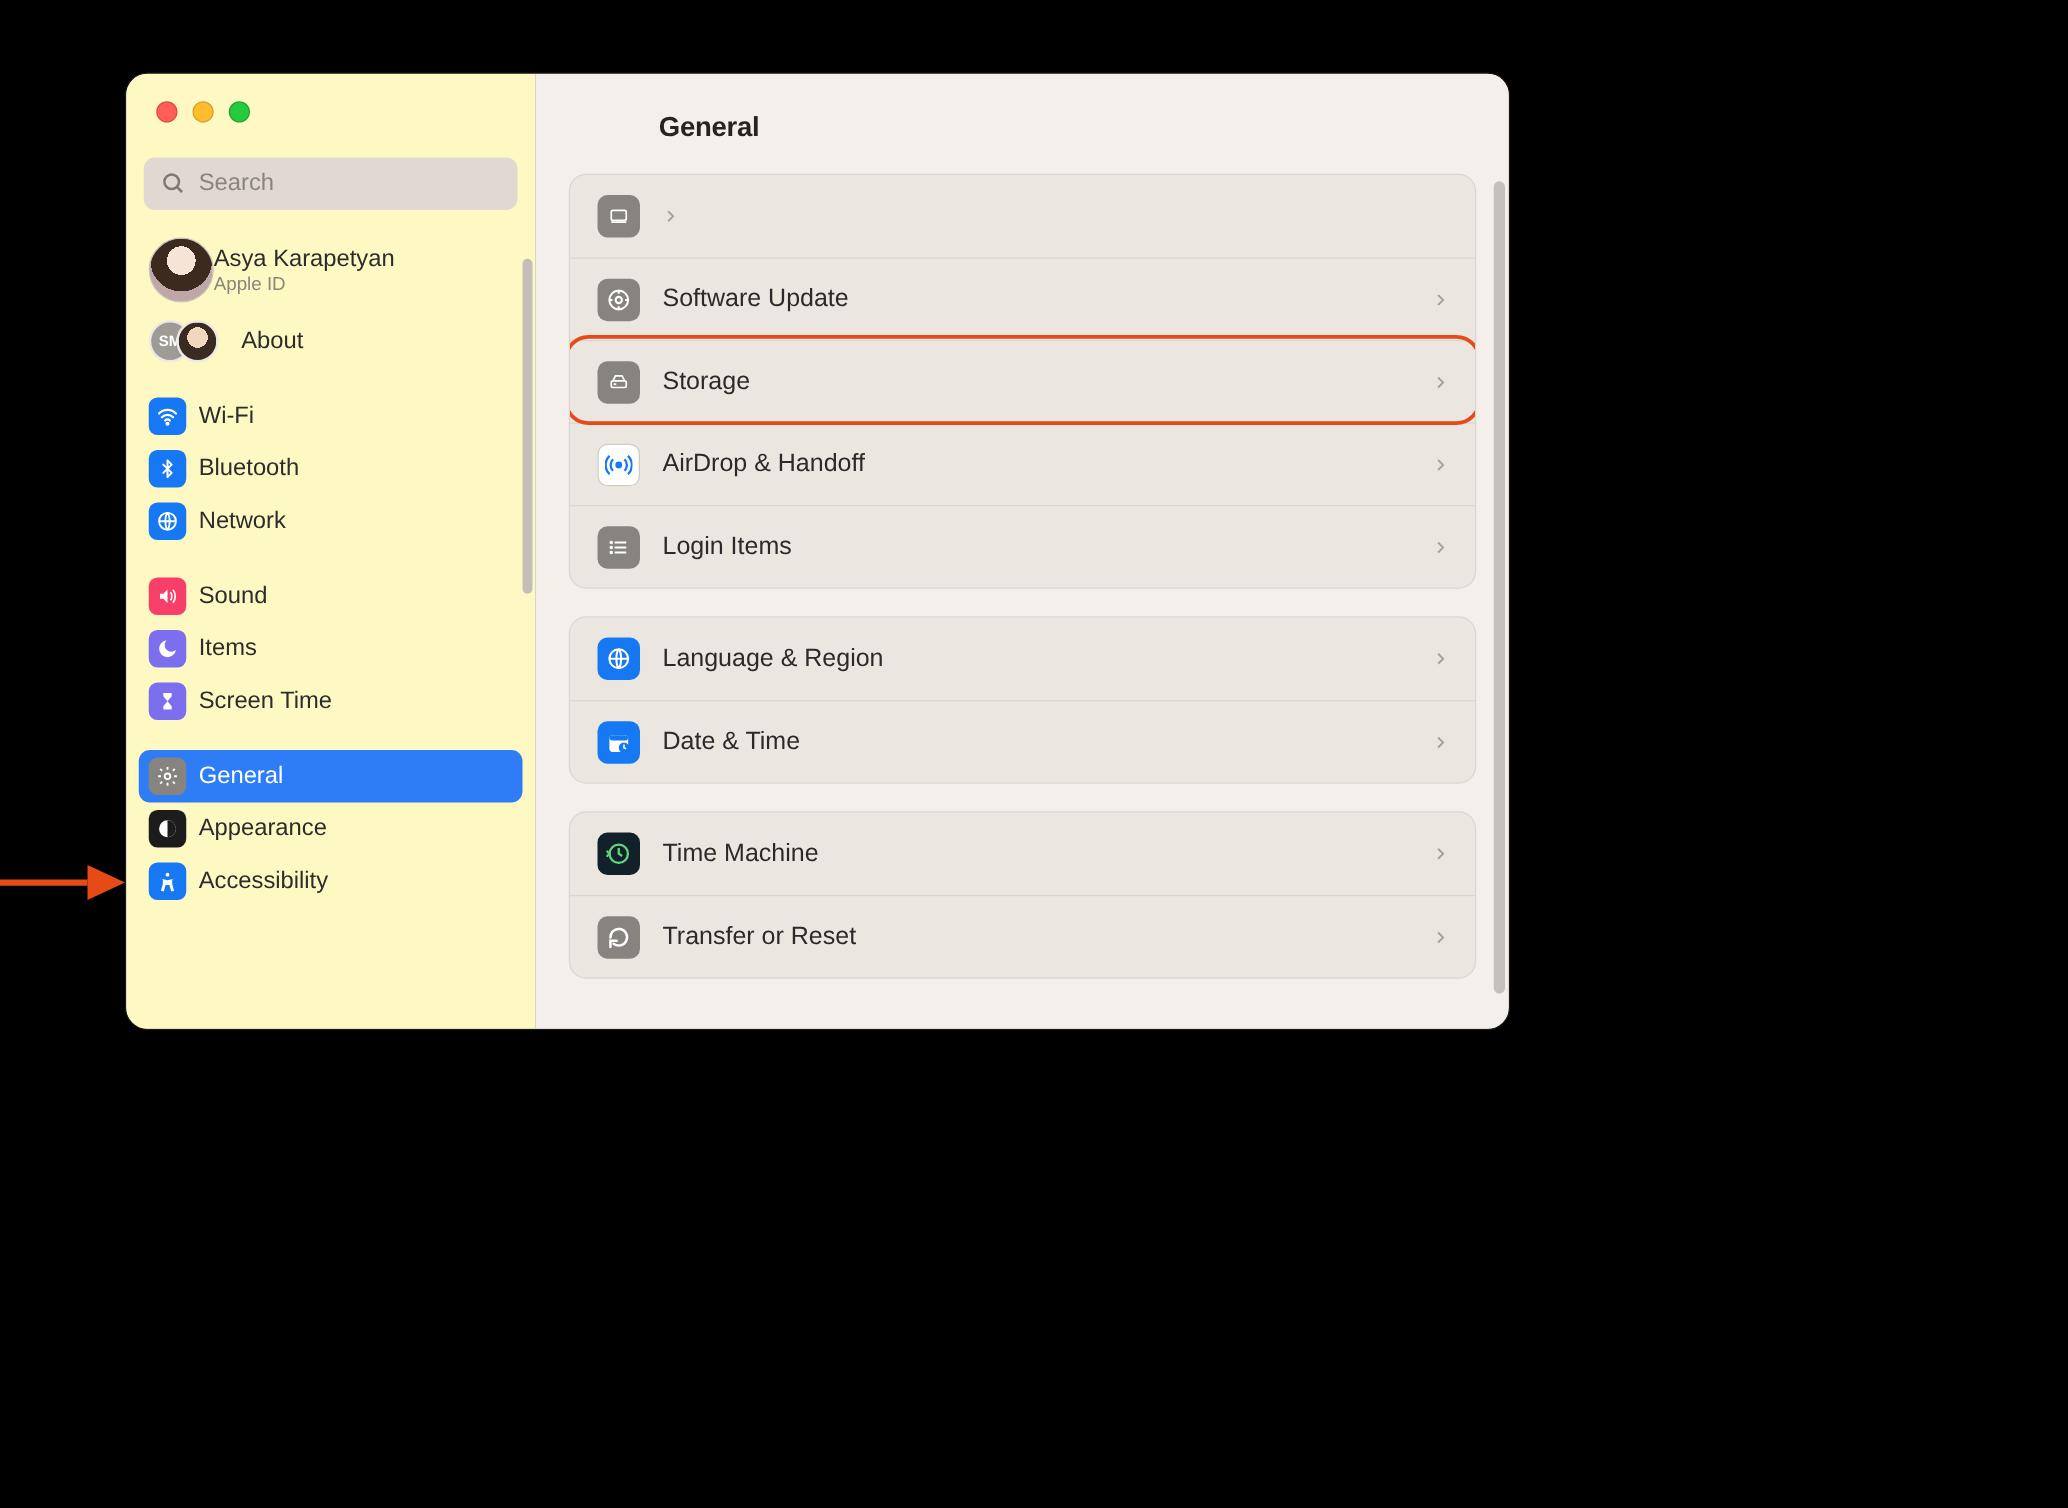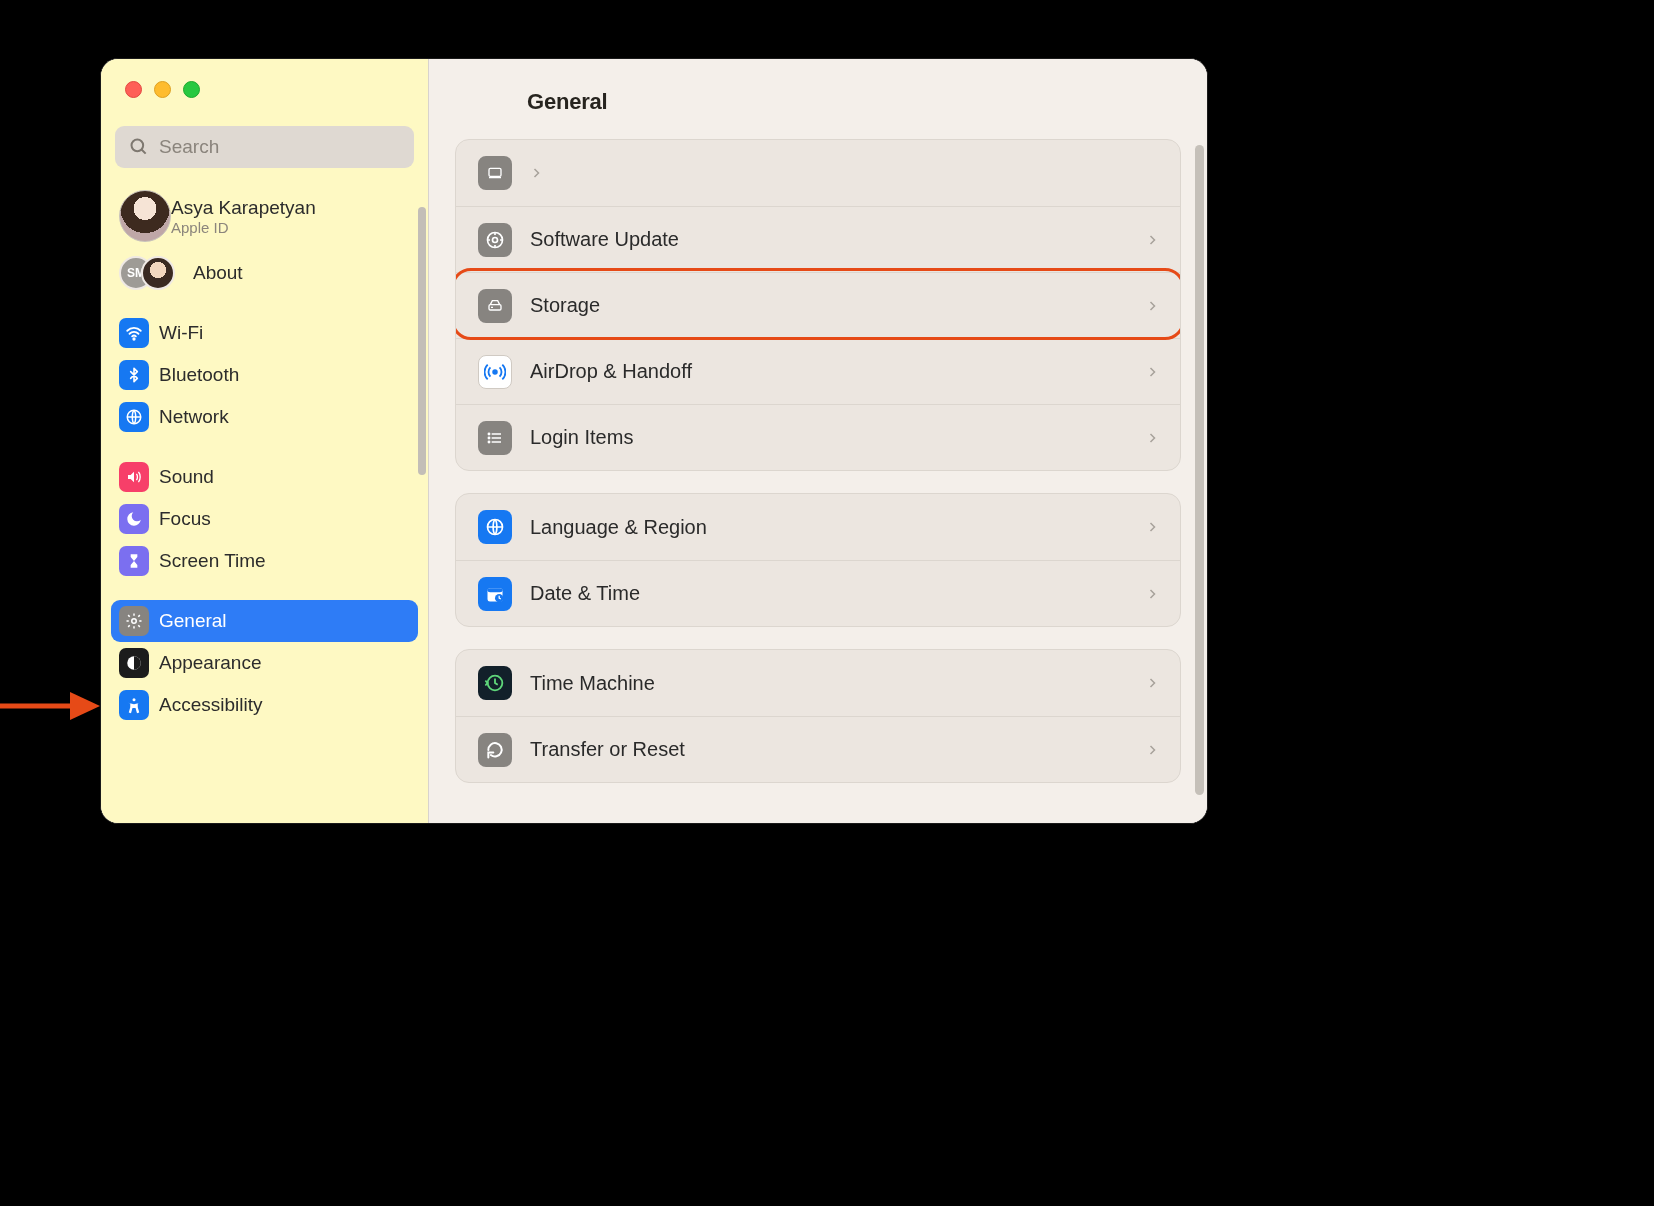--- a/index.html
+++ b/index.html
@@ -269,21 +269,21 @@
         </div>
         <span>Sound</span>
       </div>
 
       <div class="side-item">
         <div class="side-icon ic-purple">
           <svg width="18" height="18" viewBox="0 0 24 24" fill="#fff">
               <path d="M21 13A9 9 0 1 1 11 3a7 7 0 0 0 10 10z"></path>
             </svg>
         </div>
-        <span>Focus</span>
+        <span>Items</span>
       </div>
 
       <div class="side-item">
         <div class="side-icon ic-purple">
           <svg width="16" height="18" viewBox="0 0 24 24" fill="#fff">
               <path d="M7 2h10v4l-5 6 5 6v4H7v-4l5-6-5-6V2z"></path>
             </svg>
         </div>
         <span>Screen Time</span>
       </div>

